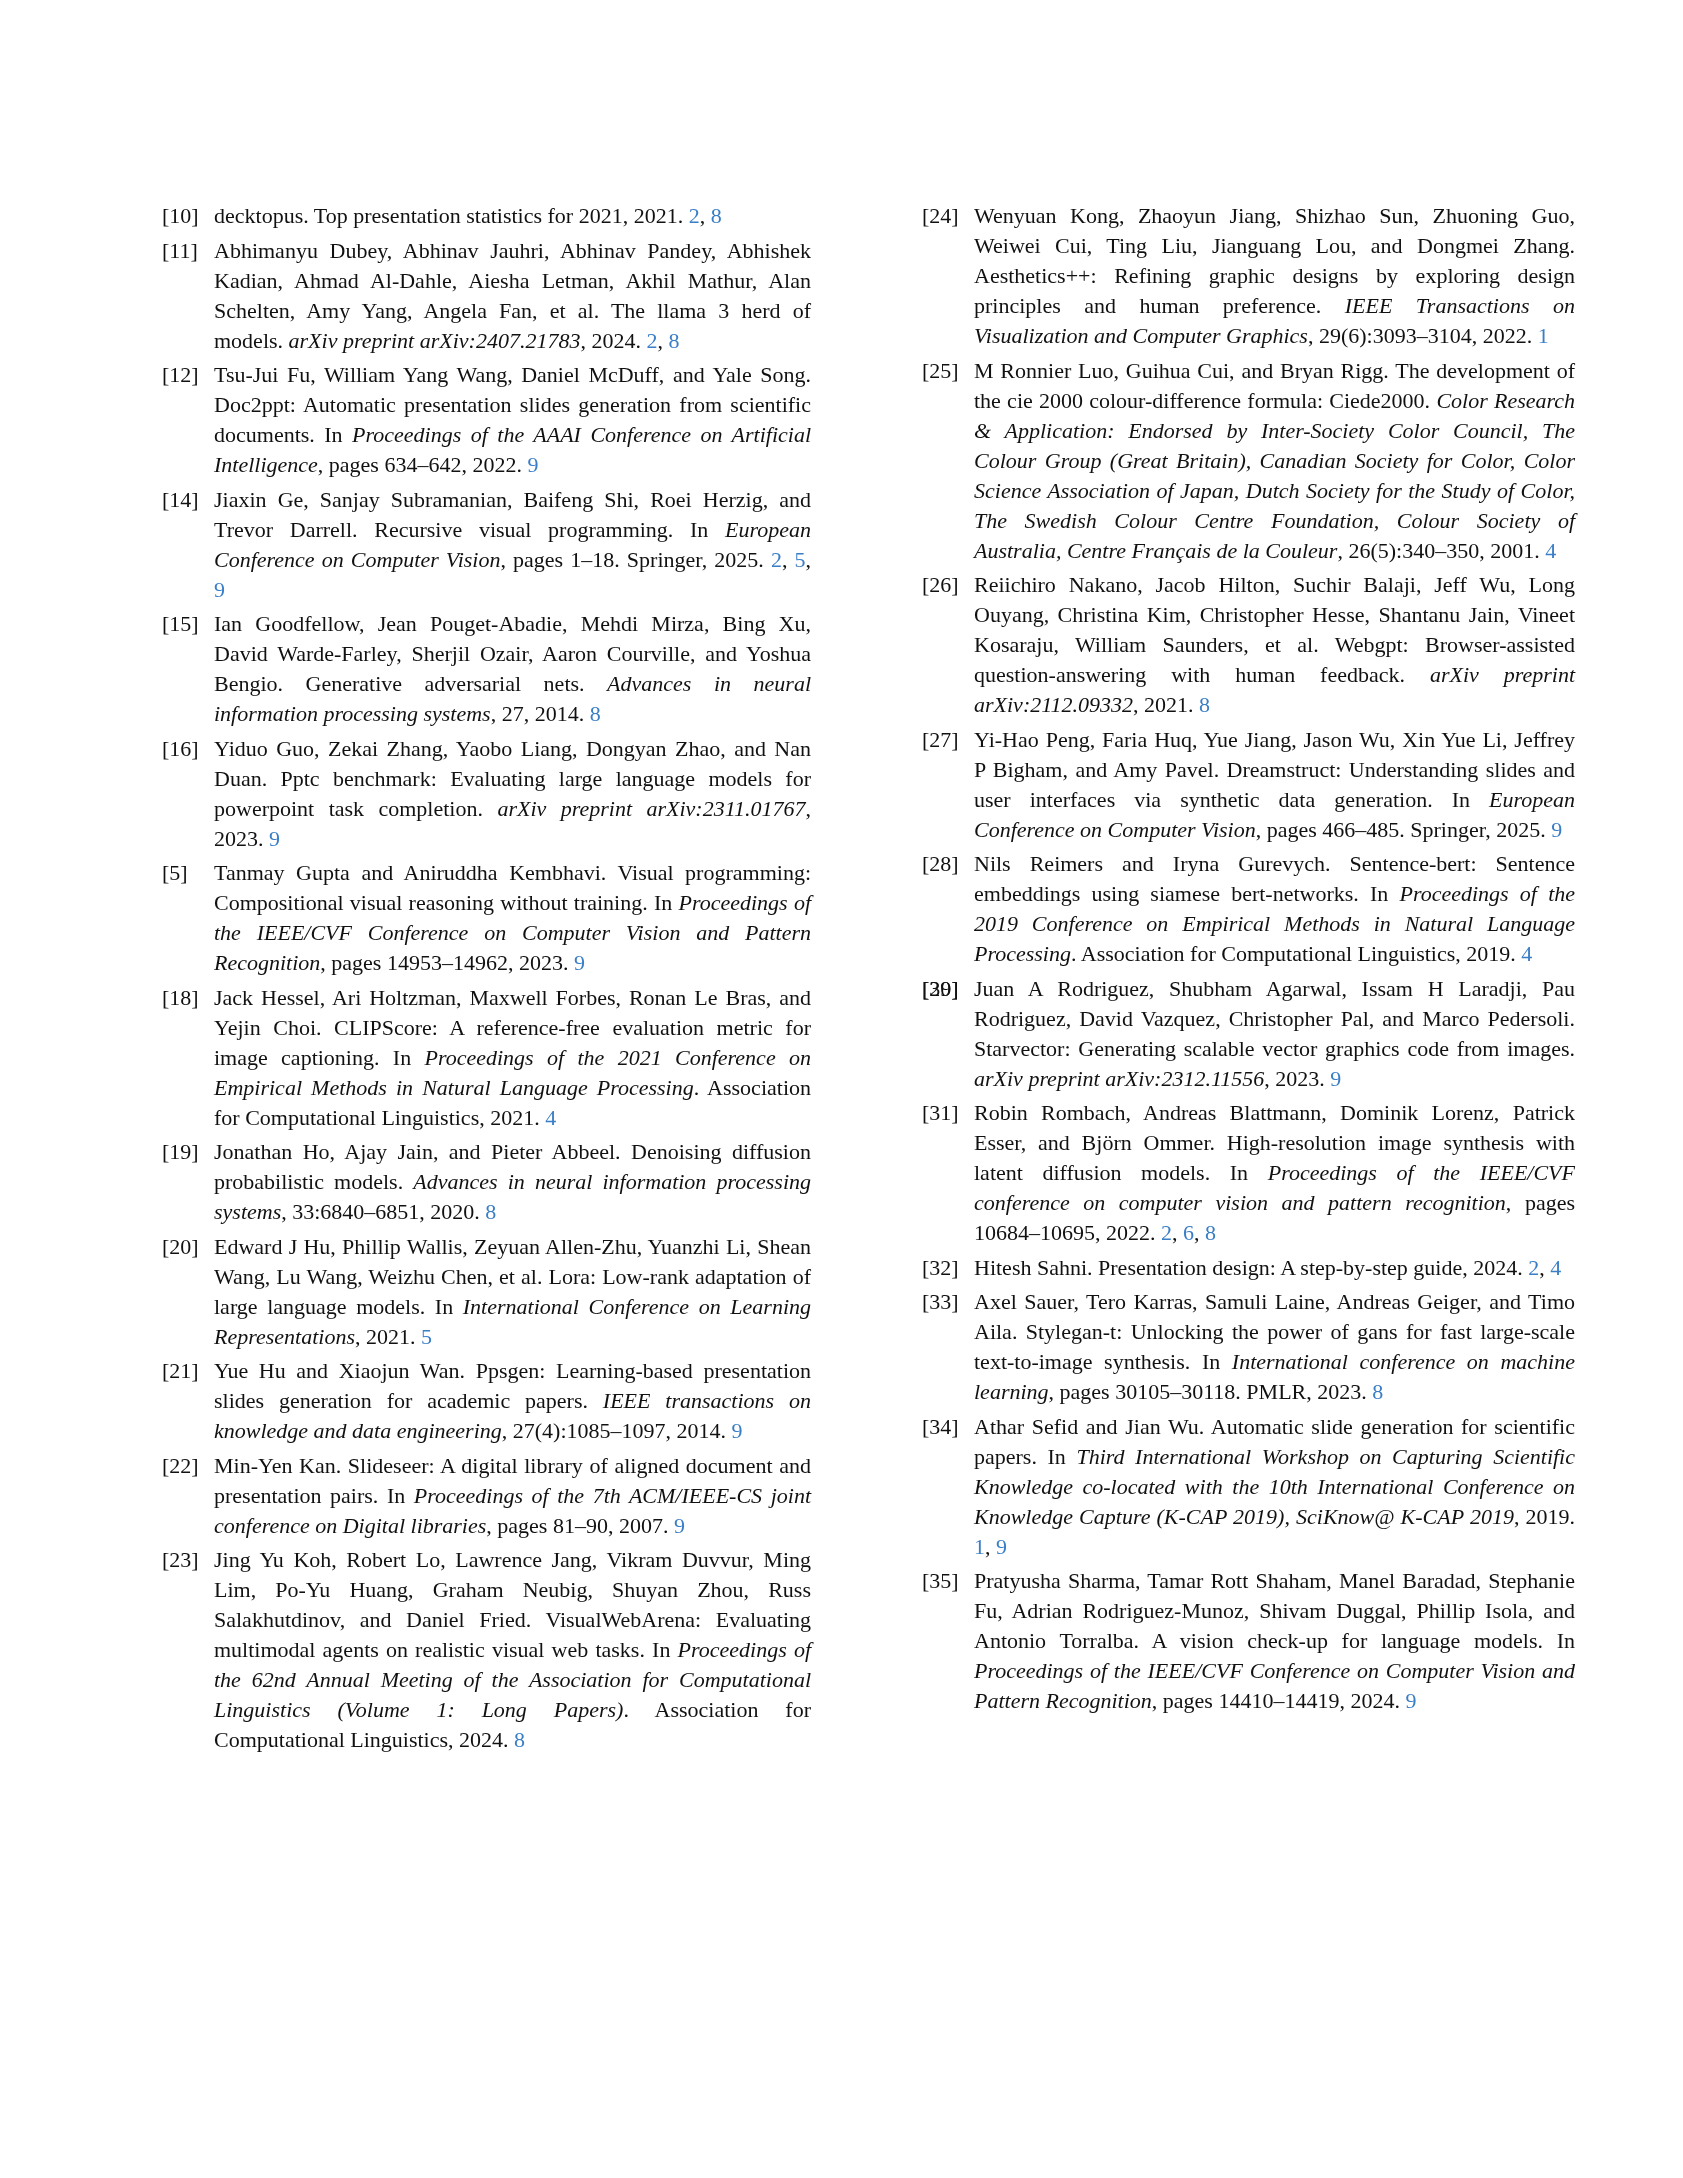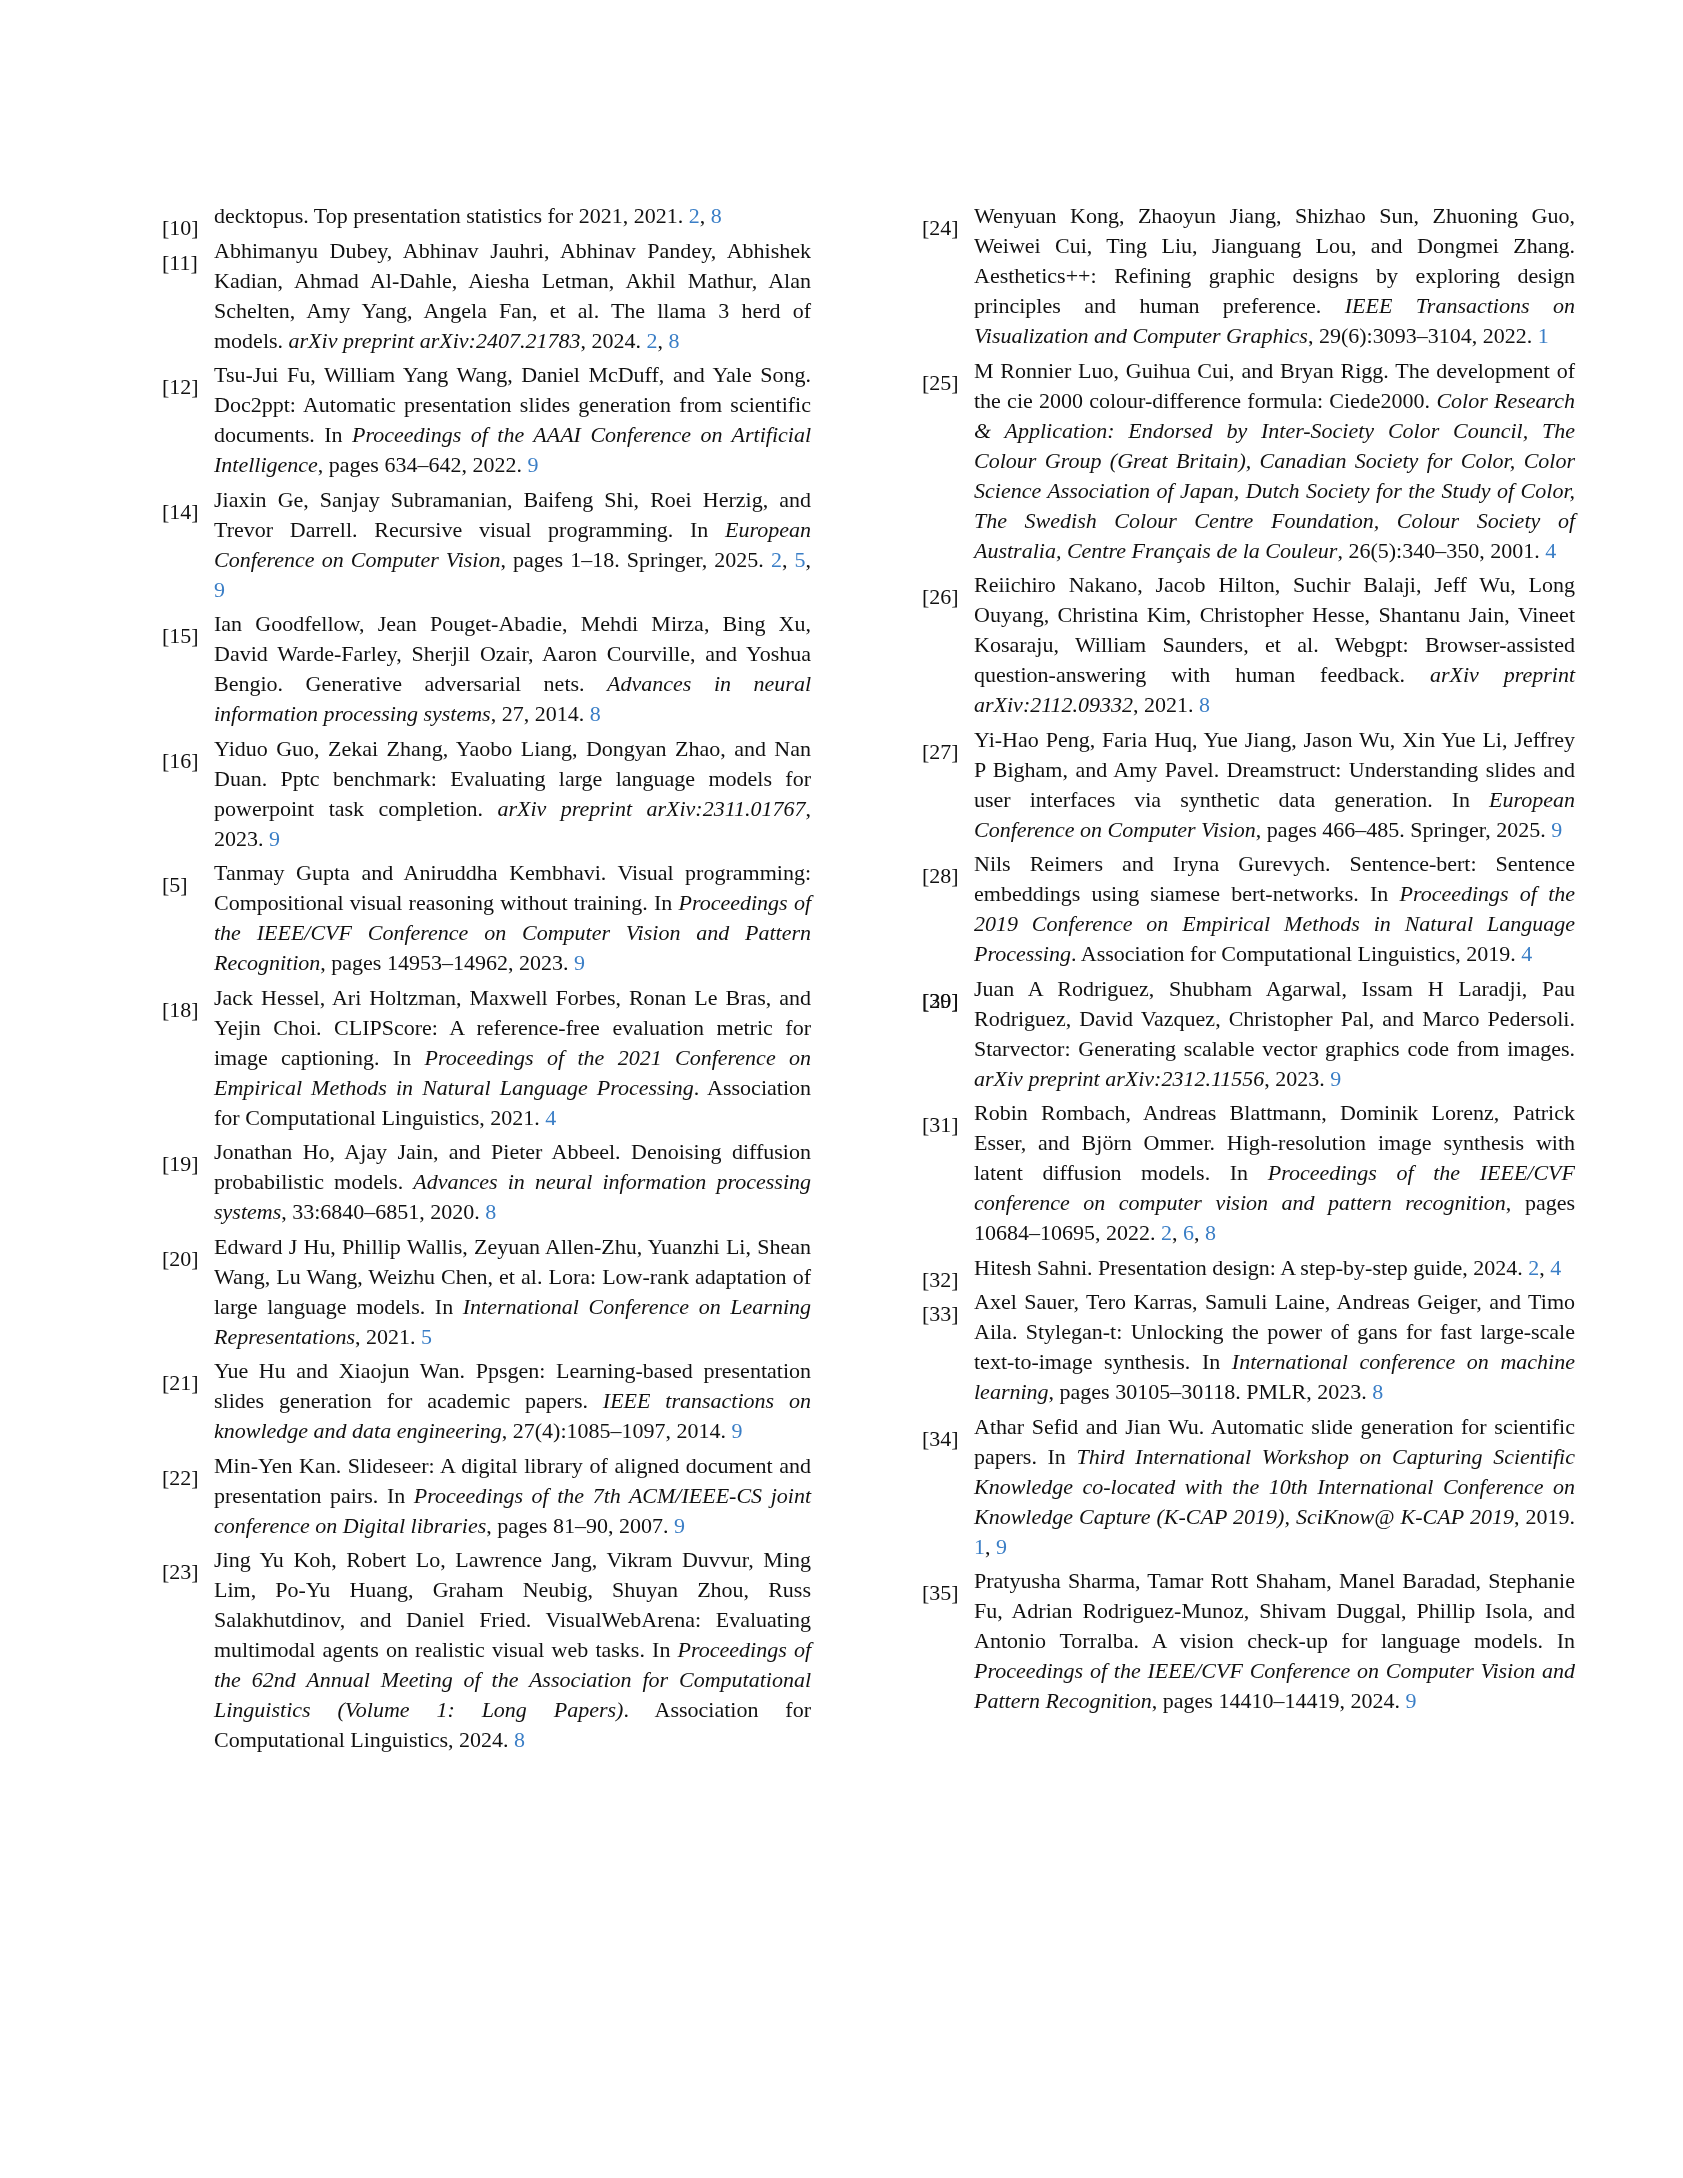--- a/index.html
+++ b/index.html
@@ -3,21 +3,21 @@
 <meta charset="utf-8">
 <style>
   html, body { margin: 0; padding: 0; background: #ffffff; }
   body { width: 1683px; height: 2178px; position: relative; overflow: hidden;
          font-family: "Liberation Serif", "DejaVu Serif", serif; color: #111; }
   .col { position: absolute; top: 201px; }
   .col-left { left: 162px; width: 649px; }
   .col-right { left: 922px; width: 653px; }
   .ref { position: relative; padding-left: 52px; margin: 0 0 4.5px 0;
          font-size: 22px; line-height: 30px; text-align: justify; hyphens: manual; }
-  .ref .label { position: absolute; left: 0; top: 0; margin-top: 12px; }
+  .ref .label { position: absolute; left: 0; top: 0; }
   .ref i { font-style: italic; }
   .ref .cite { color: #3a7ec6; text-decoration: none; cursor: pointer; }
 </style>
 </head>
 <body>
 
 <div class="col col-left">
     <div class="ref"><span class="label">[10]</span><span><span>decktopus. Top presentation statistics for 2021, 2021. </span><a class="cite" style="color: rgb(58, 126, 198);">2</a>, <a class="cite" style="color: rgb(58, 126, 198);">8</a></span></div>
     <div class="ref"><span class="label">[11]</span><span><span>Abhimanyu Dubey, Abhinav Jauhri, Abhinav Pandey, Ab­hishek Kadian, Ahmad Al-Dahle, Aiesha Letman, Akhil Mathur, Alan Schelten, Amy Yang, Angela Fan, et al.  The llama 3 herd of models.  </span><i>arXiv preprint arXiv:2407.21783</i><span>, 2024. </span><a class="cite" style="color: rgb(58, 126, 198);">2</a>, <a class="cite" style="color: rgb(58, 126, 198);">8</a></span></div>
     <div class="ref"><span class="label">[12]</span><span><span>Tsu-Jui Fu, William Yang Wang, Daniel McDuff, and Yale Song.  Doc2ppt: Automatic presentation slides generation from scientific documents. In </span><i>Proceedings of the AAAI Con­ference on Artificial Intelligence</i><span>, pages 634–642, 2022. </span><a class="cite" style="color: rgb(58, 126, 198);">9</a></span></div>

